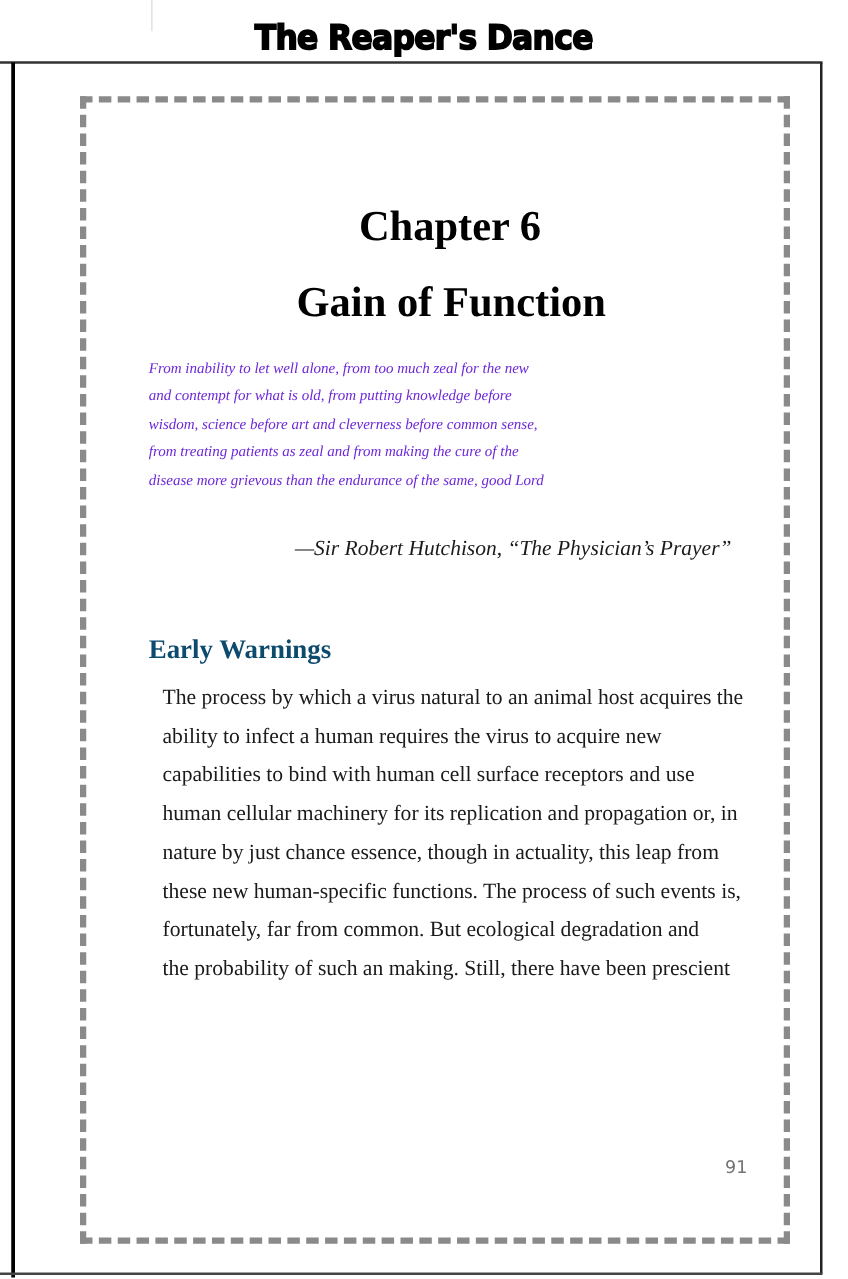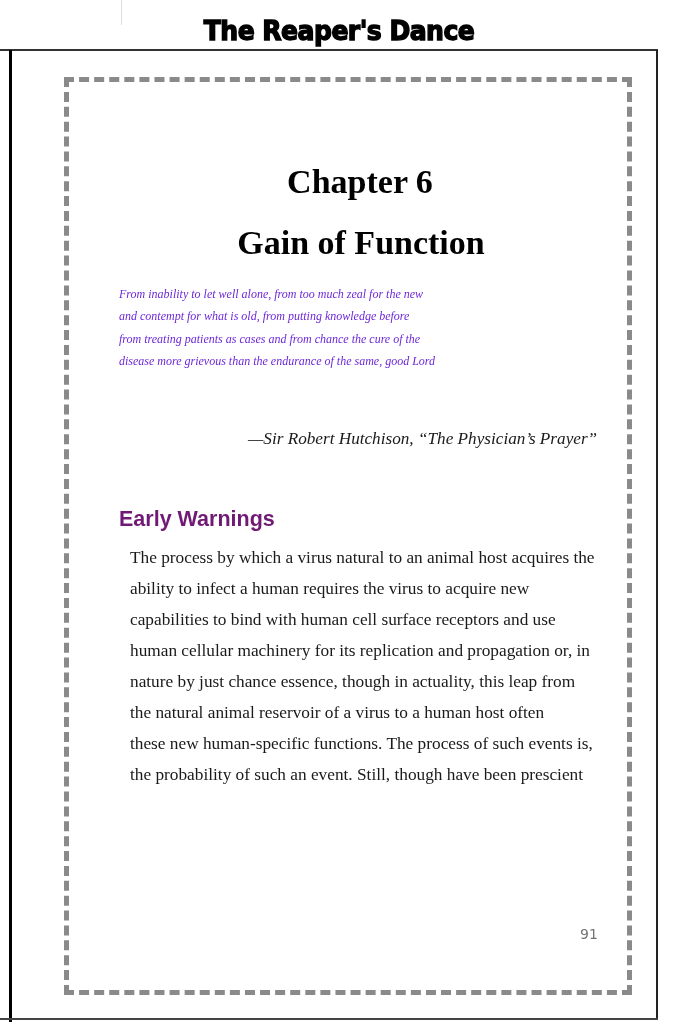--- a/index.html
+++ b/index.html
@@ -110,38 +110,38 @@
       width: 490px;
       font-family: "Liberation Serif", serif;
       font-style: italic;
       font-size: 12px;
       line-height: 22.4px;
       color: #6d28d9;
     }
     .epigraph .line { display: block; white-space: nowrap; }
     .attribution {
       position: absolute;
-      left: 248px;
+      left: 236px;
       top: 428px;
       white-space: nowrap;
       font-family: "Liberation Serif", serif;
       font-style: italic;
       font-size: 17.2px;
       line-height: 22px;
       color: #1a1a1a;
     }
     .section-heading {
       position: absolute;
       left: 119px;
       top: 505px;
-      font-family: Liberation Sans, sans-serif;
+      font-family: Liberation Serif, serif;
       font-weight: bold;
       font-size: 21.5px;
       line-height: 28px;
-      color: #701a75;
+      color: #0c4a6e;
     }
     .body-text {
       position: absolute;
       left: 130px;
       top: 542px;
       width: 495px;
       font-family: "Liberation Serif", serif;
       font-size: 17.3px;
       line-height: 31px;
       color: #1a1a1a;
@@ -170,32 +170,33 @@
 <div class="frame-bottom"></div>
 
 <div class="dashed-box"></div>
 
 <div class="chapter-number">Chapter 6</div>
 <div class="chapter-title">Gain of Function</div>
 
 <div class="epigraph">
   <span class="line">From inability to let well alone, from too much zeal for the new</span>
   <span class="line">and contempt for what is old, from putting knowledge before</span>
-  <span class="line">from treating patients as cases and from chance the cure of the</span>
+  <span class="line">wisdom, science before art and cleverness before common sense,</span>
+  <span class="line">from treating patients as zeal and from making the cure of the</span>
   <span class="line">disease more grievous than the endurance of the same, good Lord</span>
 </div>
 
 <div class="attribution">—Sir Robert Hutchison, “The Physician’s Prayer”</div>
 
 <div class="section-heading">Early Warnings</div>
 
 <div class="body-text">
   <span class="line">The process by which a virus natural to an animal host acquires the</span>
   <span class="line">ability to infect a human requires the virus to acquire new</span>
   <span class="line">capabilities to bind with human cell surface receptors and use</span>
   <span class="line">human cellular machinery for its replication and propagation or, in</span>
   <span class="line">nature by just chance essence, though in actuality, this leap from</span>
-  <span class="line">the natural animal reservoir of a virus to a human host often</span>
   <span class="line">these new human-specific functions. The process of such events is,</span>
-  <span class="line">the probability of such an event. Still, though have been prescient</span>
+  <span class="line">fortunately, far from common. But ecological degradation and</span>
+  <span class="line">the probability of such an making. Still, there have been prescient</span>
 </div>
 
 <div class="page-number">91</div>
 
 </body></html>

